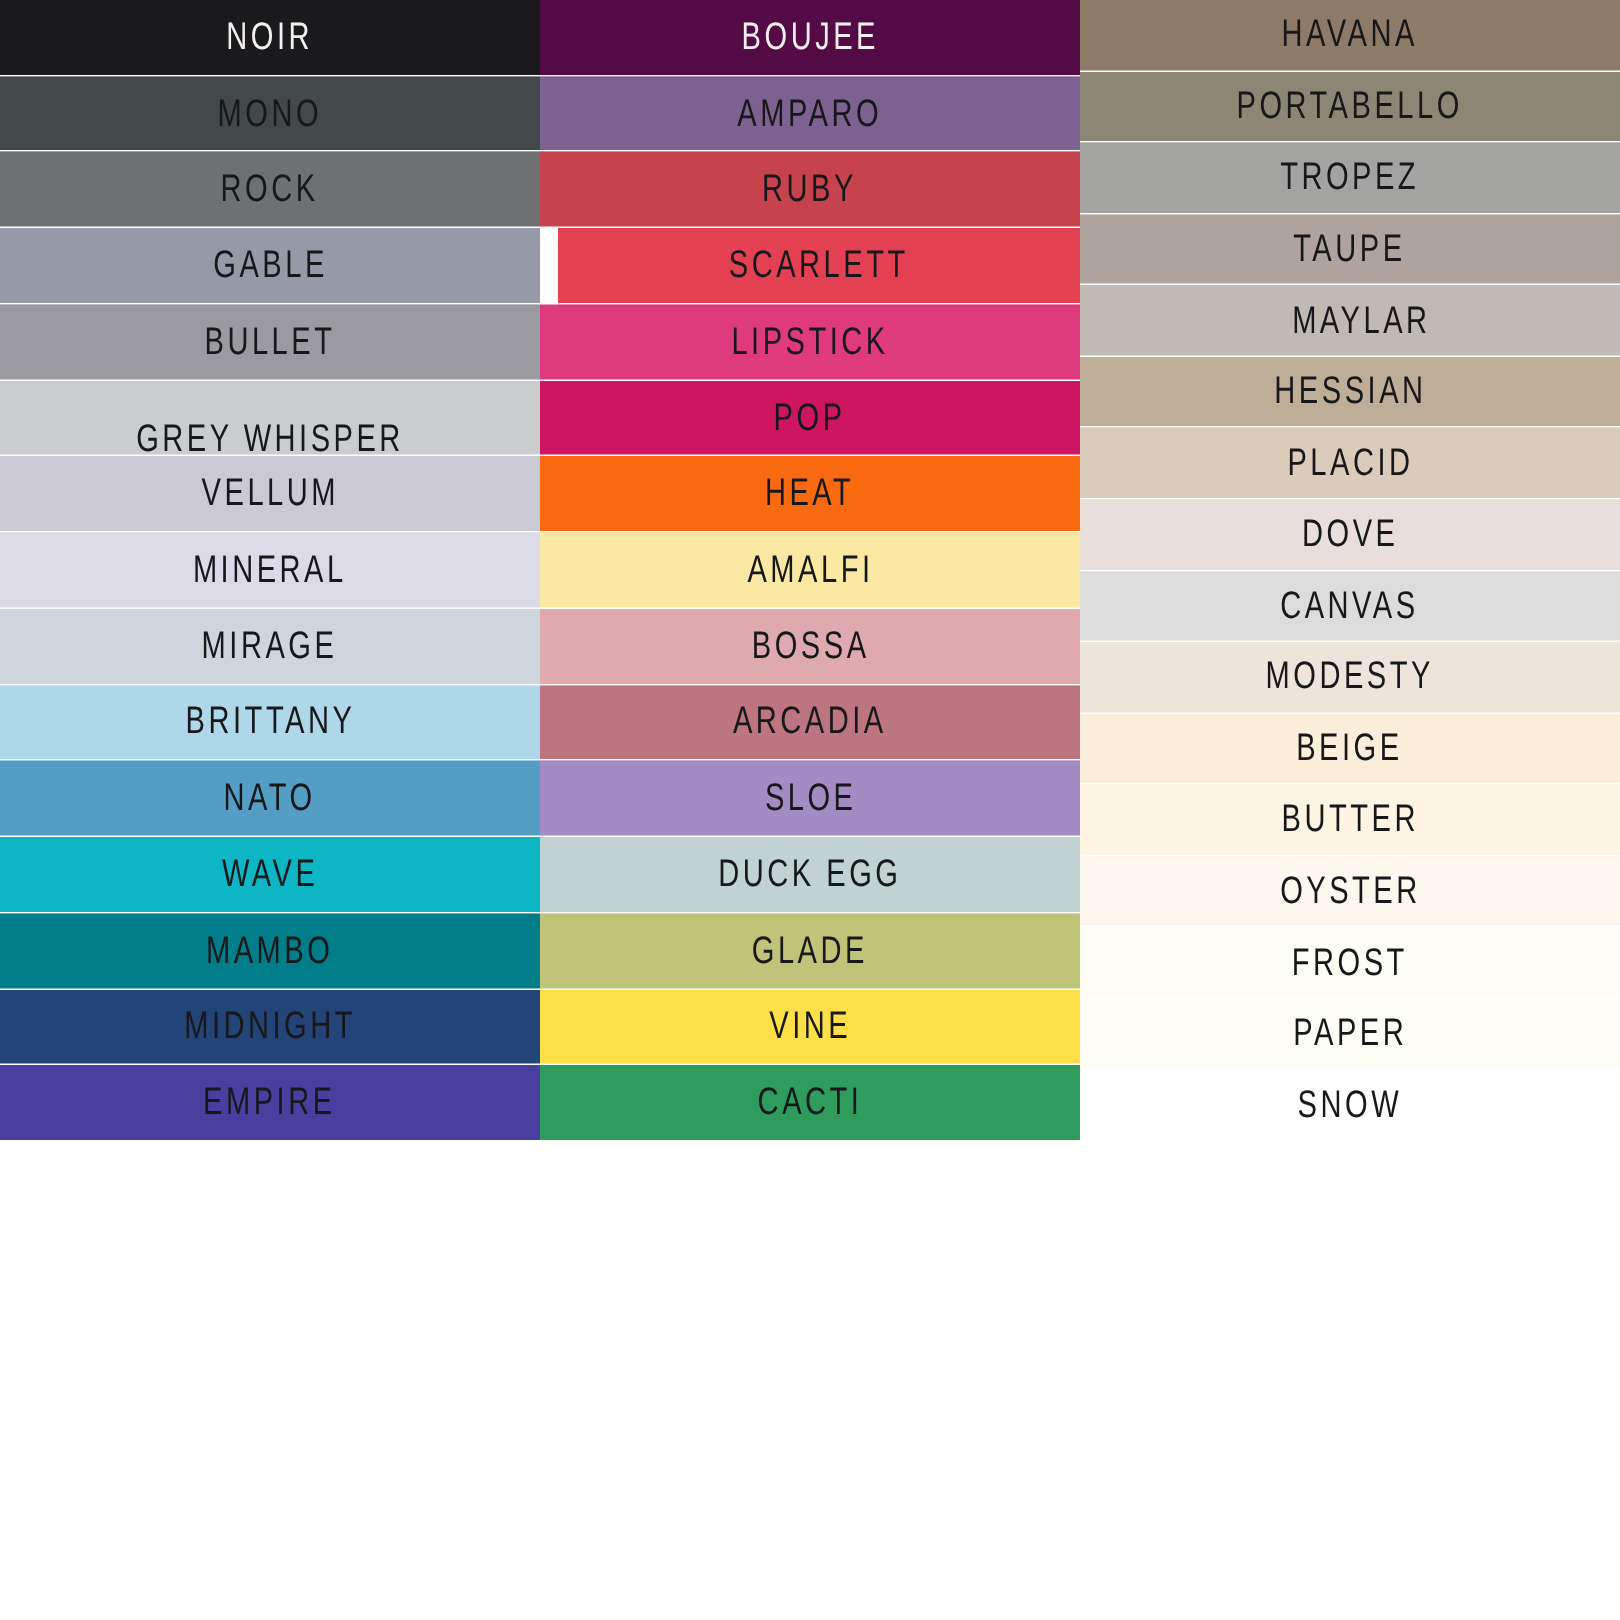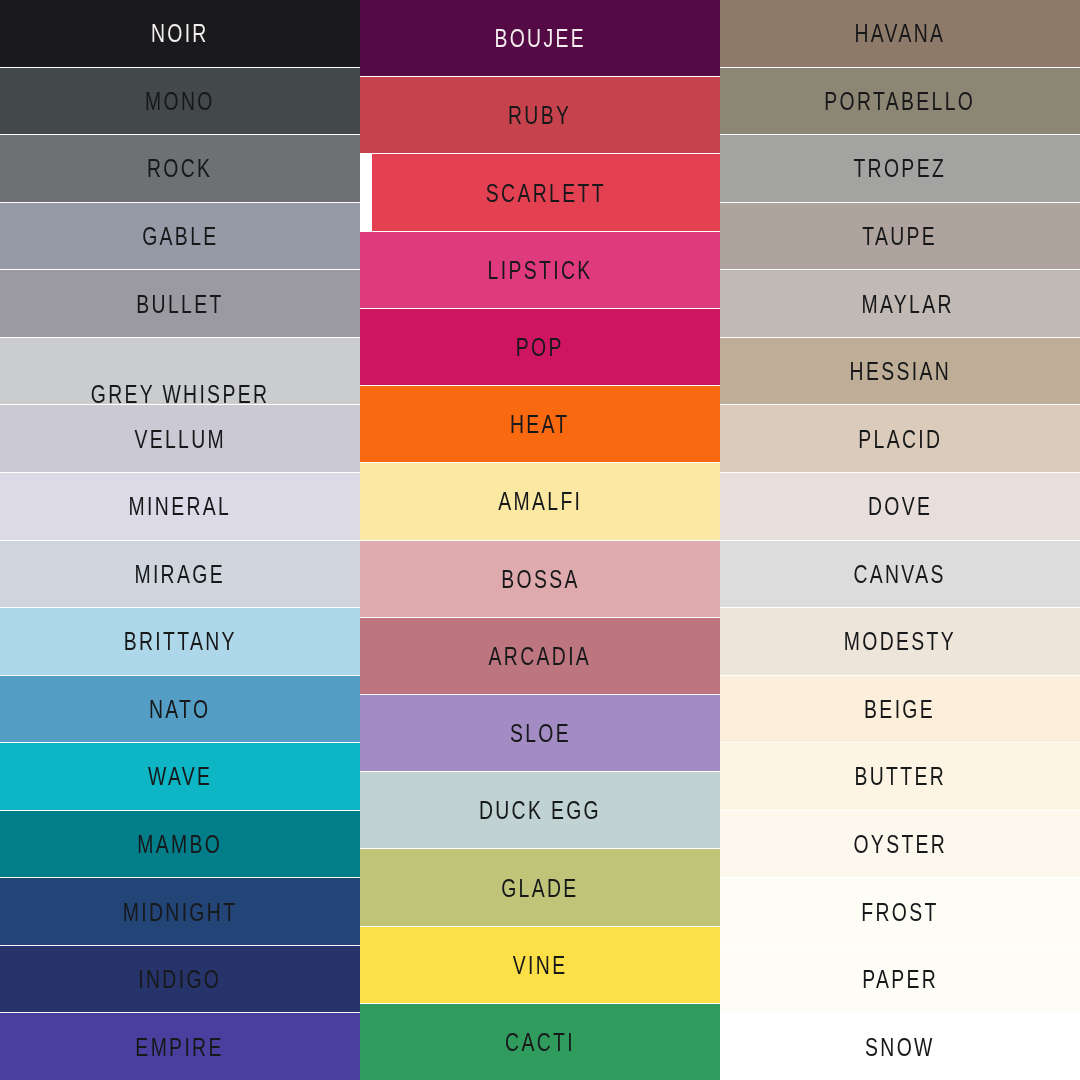--- a/index.html
+++ b/index.html
@@ -21,21 +21,21 @@
     display: grid;
     grid-template-columns: repeat(3, 1fr);
     grid-auto-rows: 67.5px;
     background: #ffffff;
   }
 
   
   .swatch-column {
     display: flex;
     flex-direction: column;
-    height: 1080px;
+    height: 760px;
   }
 
   .swatch {
     flex: 1 1 0;
     min-height: 0;
     display: flex;
     align-items: center;
     justify-content: center;
     box-sizing: border-box;
     border-bottom: 1px solid #ffffff;
@@ -102,31 +102,31 @@
       </div>
       <div class="swatch" style="background: rgb(14, 181, 196); border-bottom-color: rgb(255, 255, 255);">
         <span class="swatch-label" style="color: rgb(23, 24, 26);">WAVE</span>
       </div>
       <div class="swatch" style="background: rgb(1, 126, 138); border-bottom-color: rgb(255, 255, 255);">
         <span class="swatch-label" style="color: rgb(23, 24, 26);">MAMBO</span>
       </div>
       <div class="swatch" style="background: rgb(35, 68, 119); border-bottom-color: rgb(255, 255, 255);">
         <span class="swatch-label" style="color: rgb(23, 24, 26);">MIDNIGHT</span>
       </div>
-      <div class="swatch" style="background: rgb(39, 51, 107); border-bottom-color: rgb(255, 255, 255);">
-        <span class="swatch-label" style="color: rgb(23, 24, 26);">INDIGO</span>
-      </div>
       <div class="swatch" style="background: rgb(74, 63, 158); border-bottom-color: rgb(255, 255, 255);">
         <span class="swatch-label" style="color: rgb(23, 24, 26);">EMPIRE</span>
       </div>
     </div>
     <div class="swatch-column">
       <div class="swatch" style="background: rgb(84, 11, 69); border-bottom-color: rgb(255, 255, 255);">
         <span class="swatch-label light" style="color: rgb(244, 238, 241);">BOUJEE</span>
       </div>
+      <div class="swatch" style="background: rgb(125, 97, 144); border-bottom-color: rgb(255, 255, 255);">
+        <span class="swatch-label" style="color: rgb(23, 24, 26);">AMPARO</span>
+      </div>
       <div class="swatch" style="background: rgb(198, 66, 76); border-bottom-color: rgb(255, 255, 255);">
         <span class="swatch-label" style="color: rgb(23, 24, 26);">RUBY</span>
       </div>
       <div class="swatch" style="background: rgb(227, 65, 82); border-bottom-color: rgb(255, 255, 255); margin-left: 12px;">
         <span class="swatch-label" style="color: rgb(23, 24, 26);">SCARLETT</span>
       </div>
       <div class="swatch" style="background: rgb(224, 58, 126); border-bottom-color: rgb(255, 255, 255);">
         <span class="swatch-label" style="color: rgb(23, 24, 26);">LIPSTICK</span>
       </div>
       <div class="swatch" style="background: rgb(206, 21, 98); border-bottom-color: rgb(255, 255, 255);">

